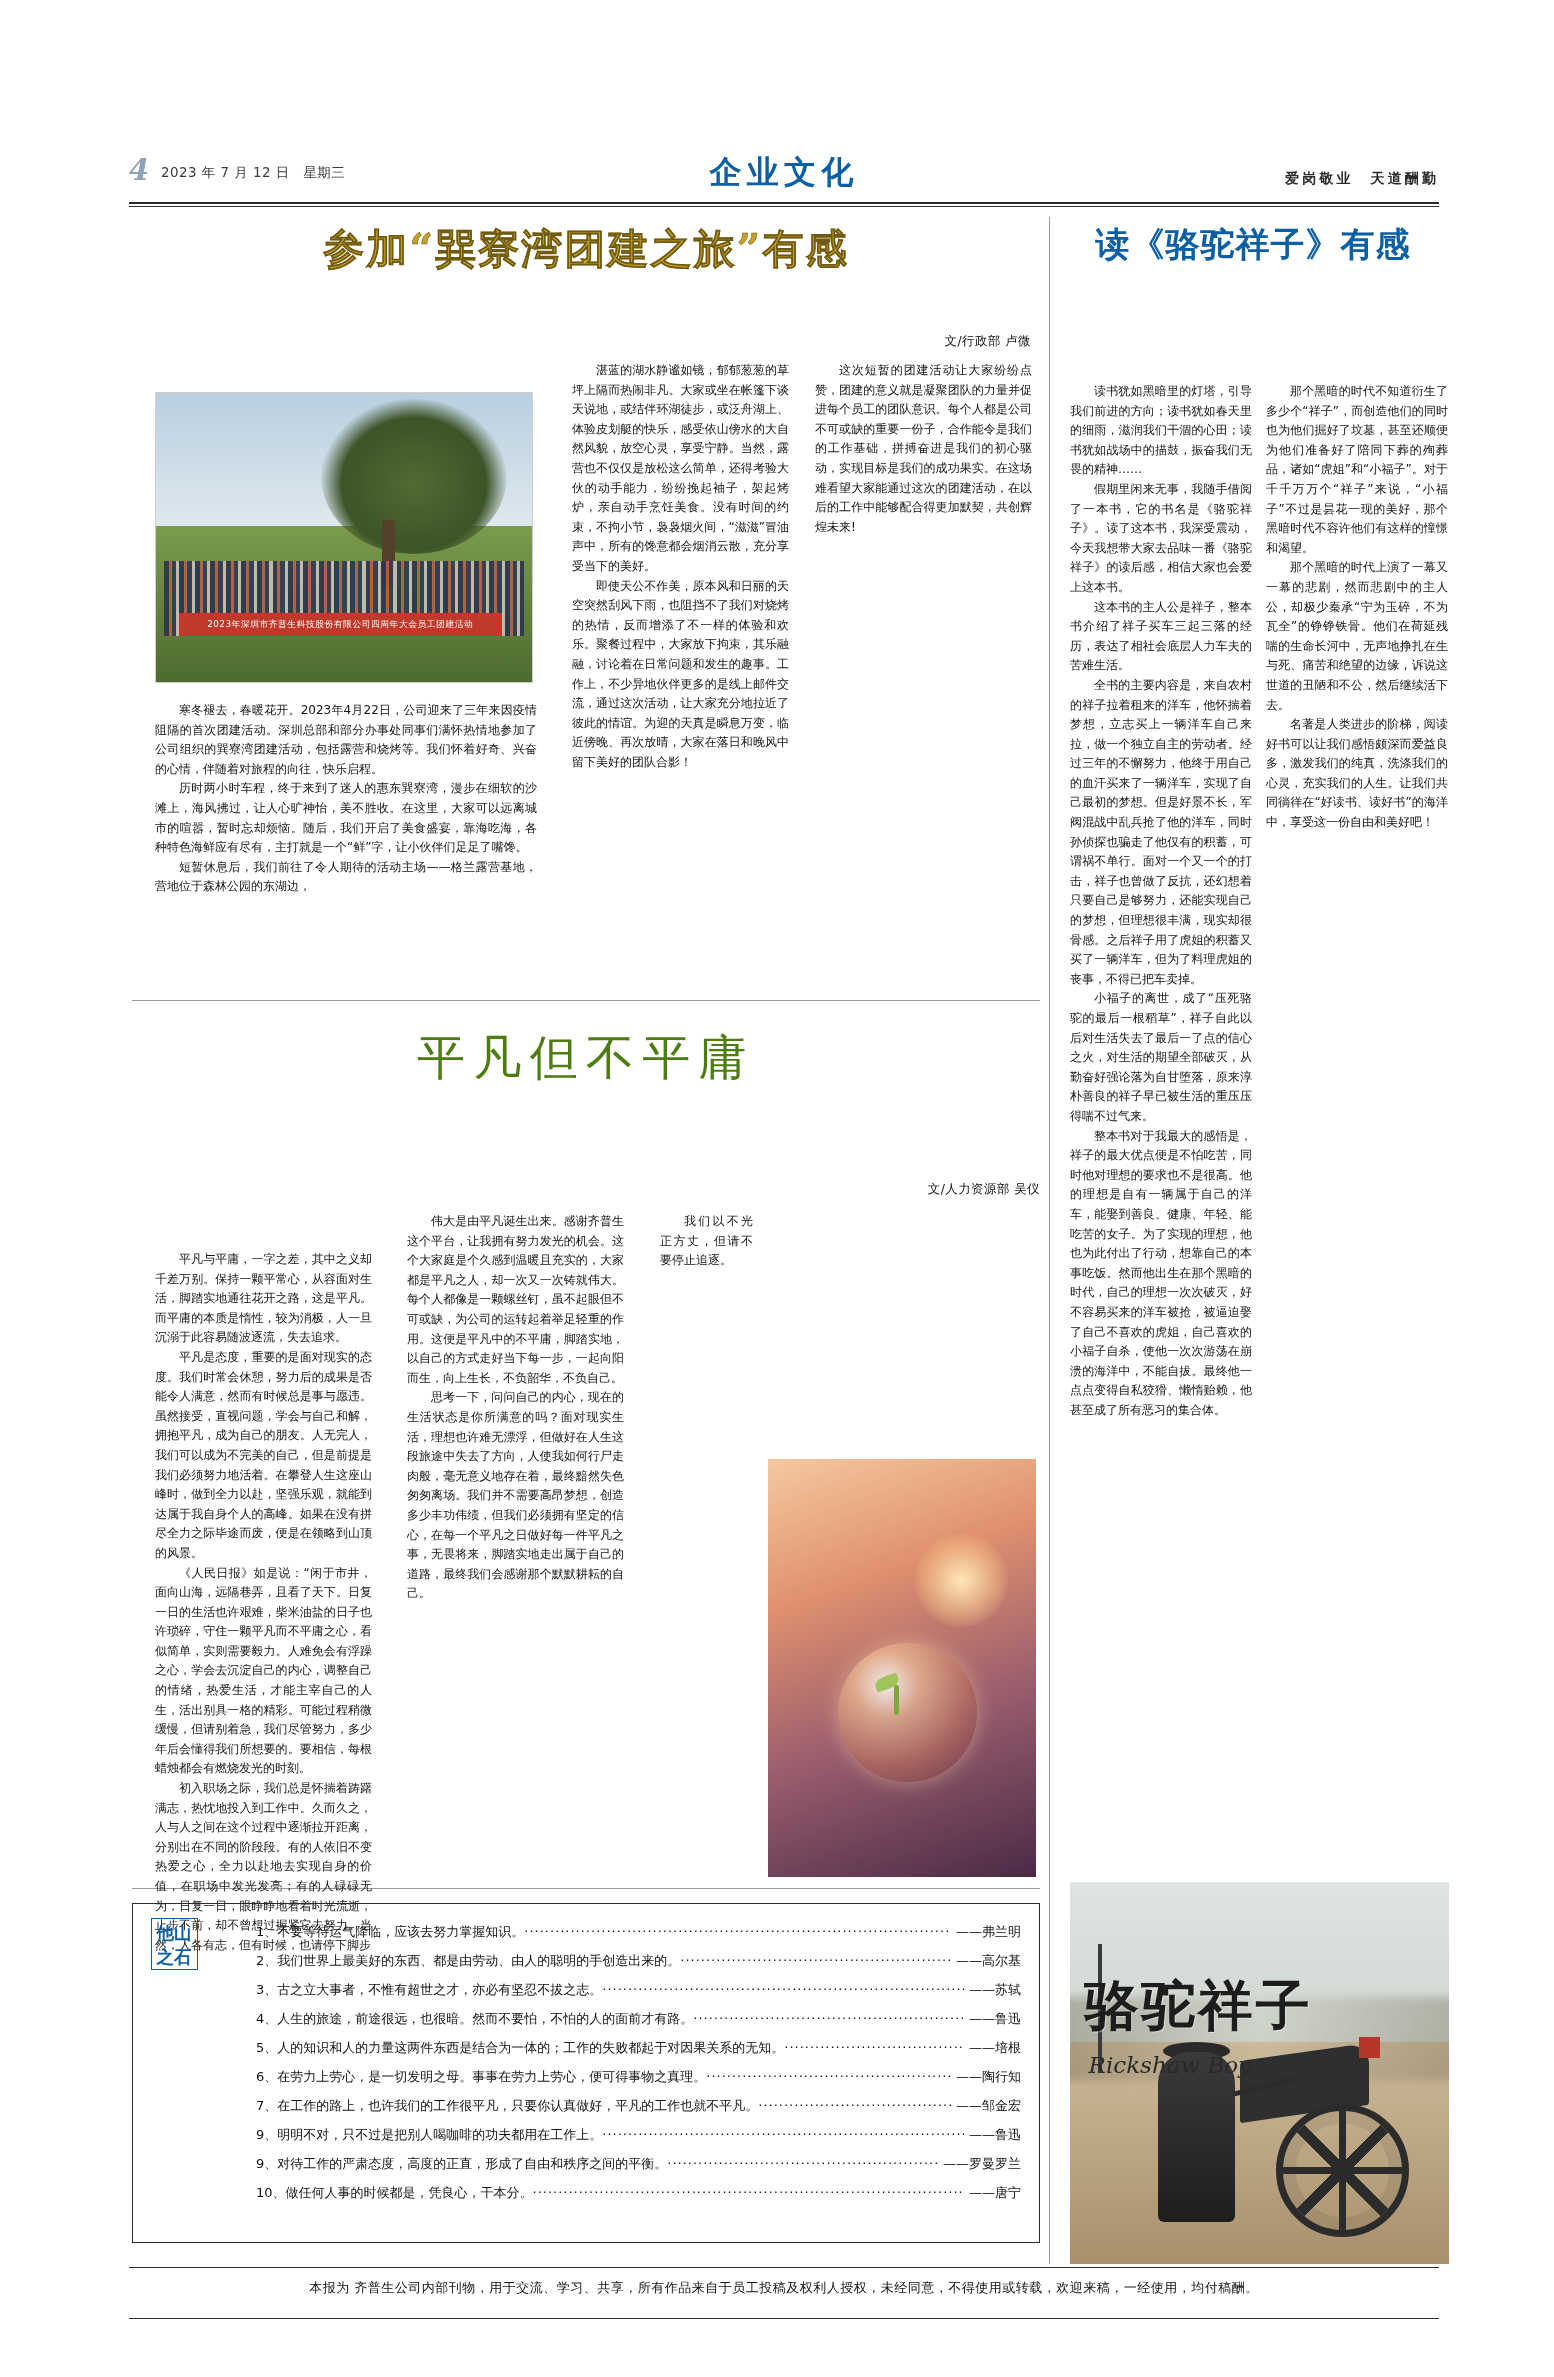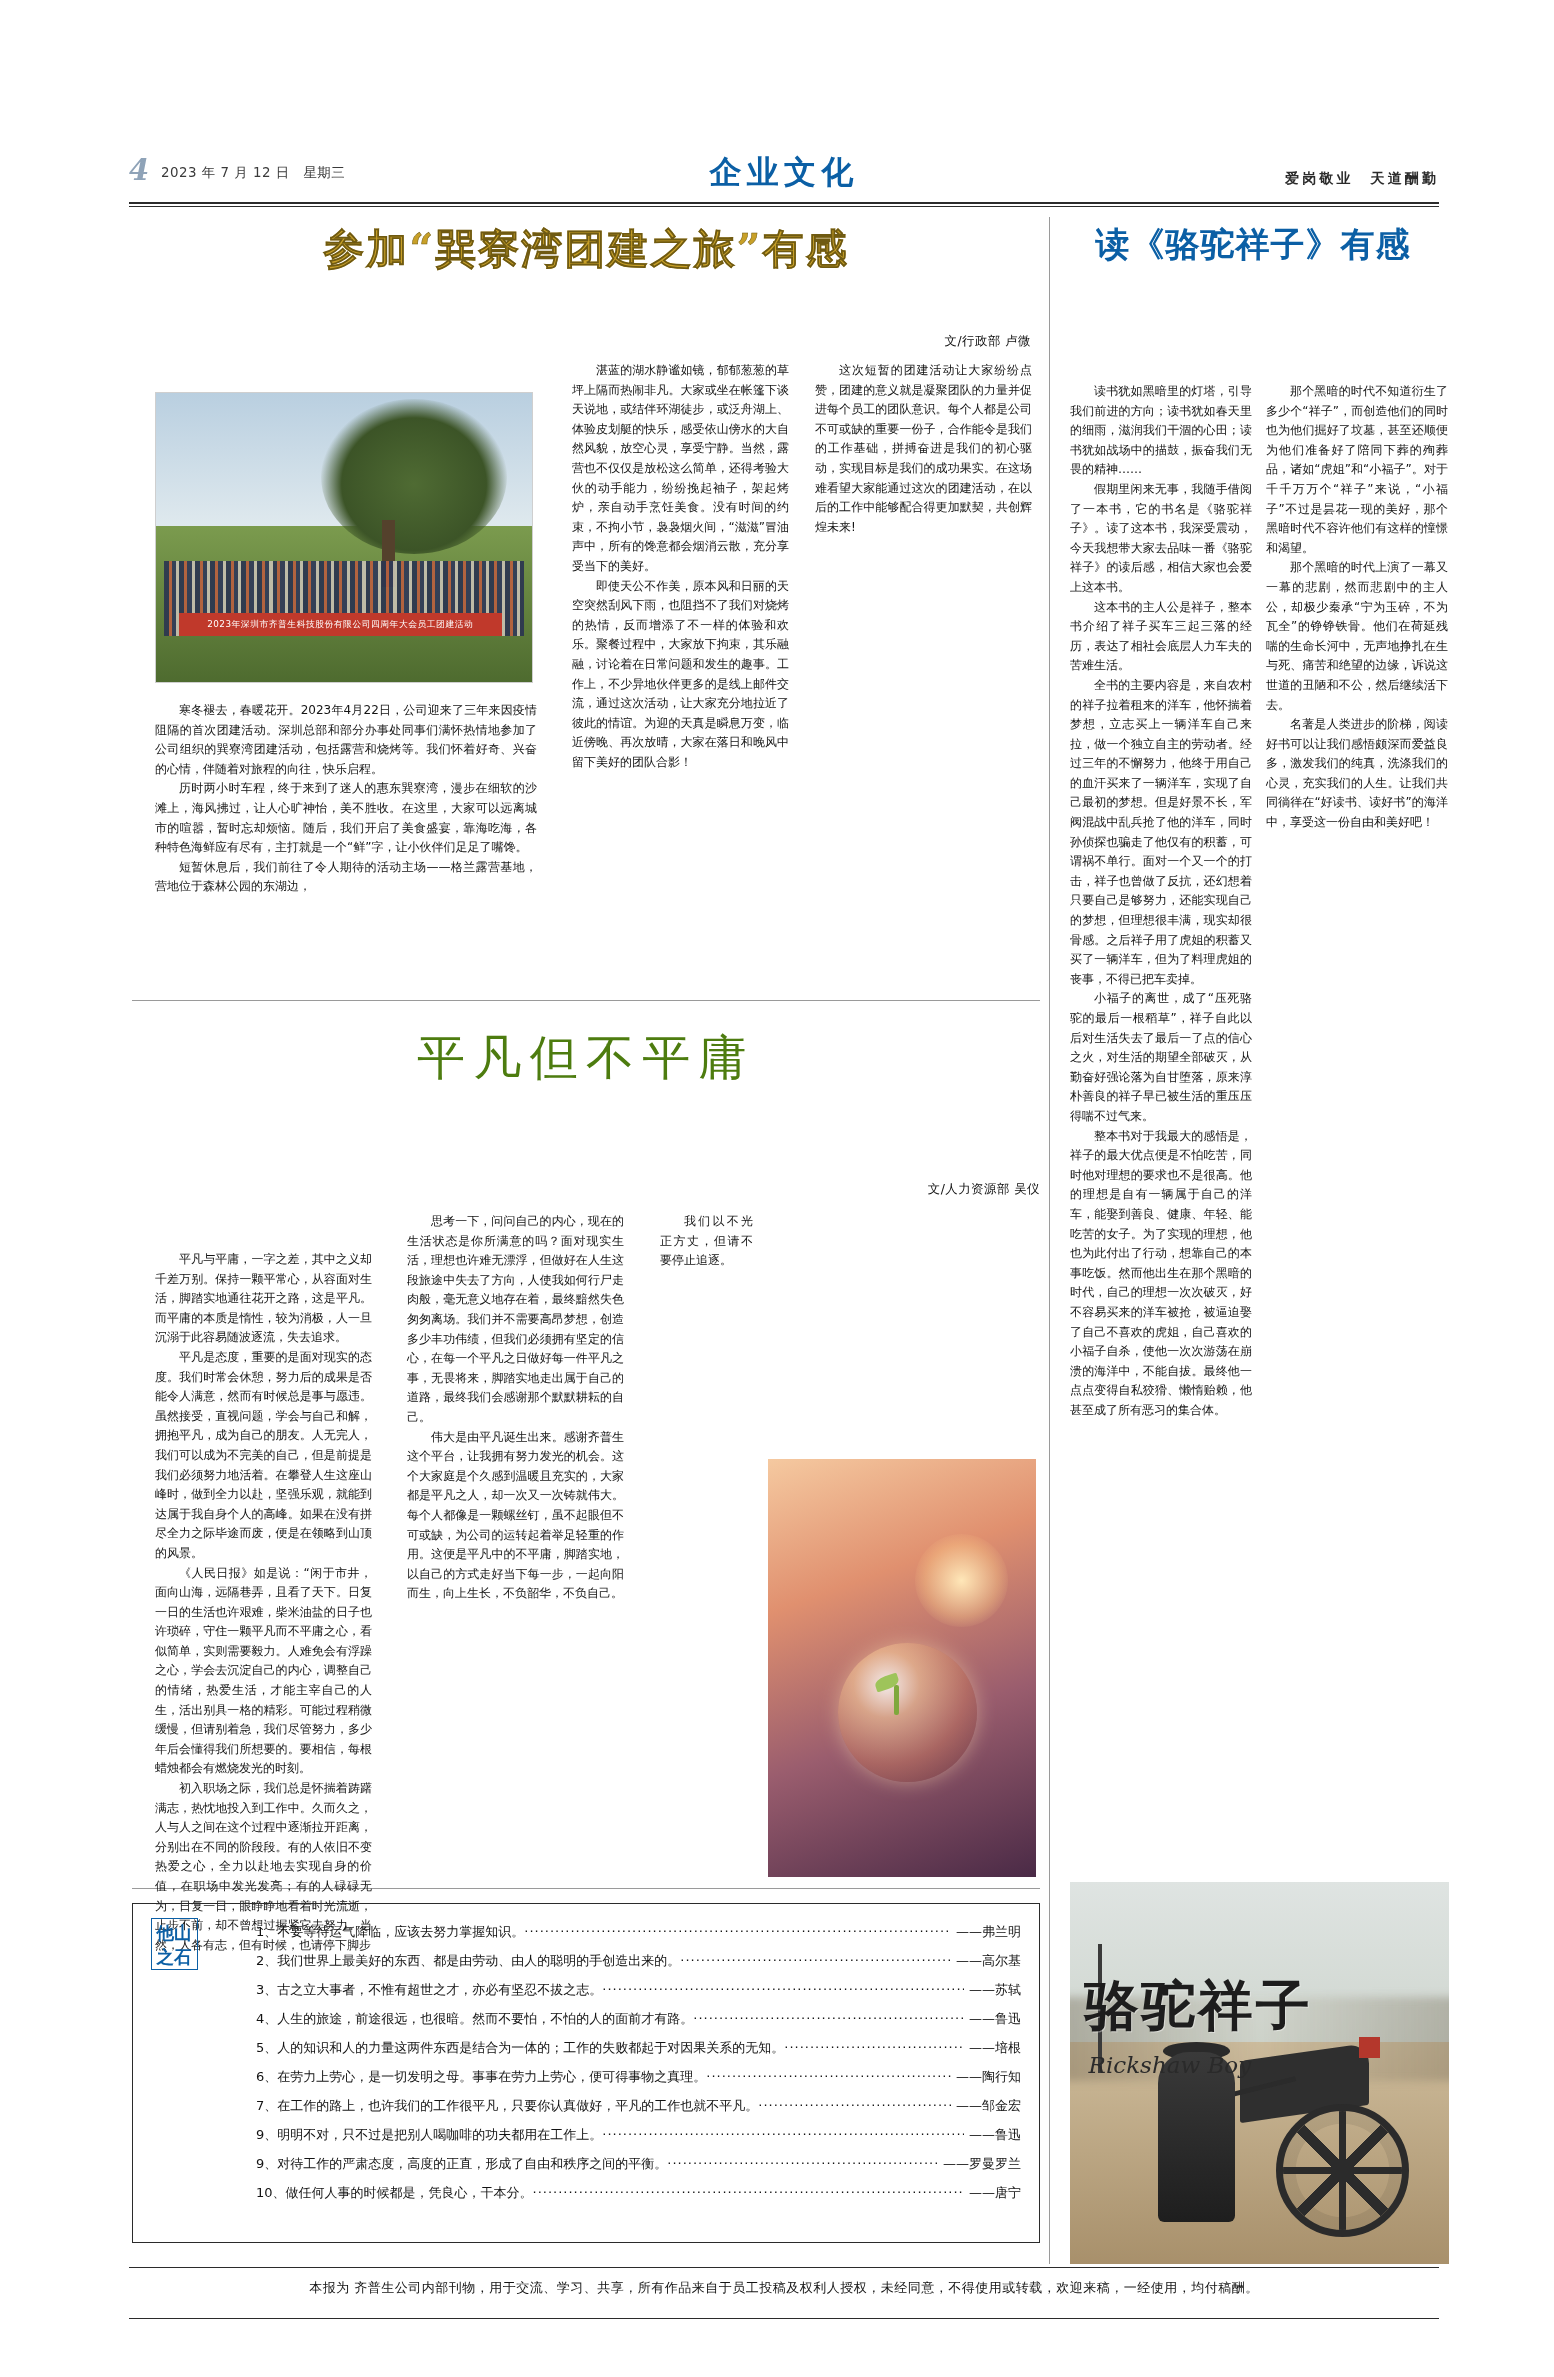--- a/index.html
+++ b/index.html
@@ -433,22 +433,22 @@
   <div class="a2-byline byline">文/人力资源部 吴仪</div>
 
   <div class="a2-col1 cn">
     <p>平凡与平庸，一字之差，其中之义却千差万别。保持一颗平常心，从容面对生活，脚踏实地通往花开之路，这是平凡。而平庸的本质是惰性，较为消极，人一旦沉溺于此容易随波逐流，失去追求。</p>
     <p>平凡是态度，重要的是面对现实的态度。我们时常会休憩，努力后的成果是否能令人满意，然而有时候总是事与愿违。虽然接受，直视问题，学会与自己和解，拥抱平凡，成为自己的朋友。人无完人，我们可以成为不完美的自己，但是前提是我们必须努力地活着。在攀登人生这座山峰时，做到全力以赴，坚强乐观，就能到达属于我自身个人的高峰。如果在没有拼尽全力之际毕途而废，便是在领略到山顶的风景。</p>
     <p>《人民日报》如是说：“闲于市井，面向山海，远隔巷弄，且看了天下。日复一日的生活也许艰难，柴米油盐的日子也许琐碎，守住一颗平凡而不平庸之心，看似简单，实则需要毅力。人难免会有浮躁之心，学会去沉淀自己的内心，调整自己的情绪，热爱生活，才能主宰自己的人生，活出别具一格的精彩。可能过程稍微缓慢，但请别着急，我们尽管努力，多少年后会懂得我们所想要的。要相信，每根蜡烛都会有燃烧发光的时刻。</p>
     <p>初入职场之际，我们总是怀揣着踌躇满志，热忱地投入到工作中。久而久之，人与人之间在这个过程中逐渐拉开距离，分别出在不同的阶段段。有的人依旧不变热爱之心，全力以赴地去实现自身的价值，在职场中发光发亮；有的人碌碌无为，日复一日，眼睁睁地看着时光流逝，止步不前，却不曾想过握紧它去努力。当然，人各有志，但有时候，也请停下脚步</p>
   </div>
 
   <div class="a2-col2 cn">
+    <p>伟大是由平凡诞生出来。感谢齐普生这个平台，让我拥有努力发光的机会。这个大家庭是个久感到温暖且充实的，大家都是平凡之人，却一次又一次铸就伟大。每个人都像是一颗螺丝钉，虽不起眼但不可或缺，为公司的运转起着举足轻重的作用。这便是平凡中的不平庸，脚踏实地，以自己的方式走好当下每一步，一起向阳而生，向上生长，不负韶华，不负自己。</p>
     <p>思考一下，问问自己的内心，现在的生活状态是你所满意的吗？面对现实生活，理想也许难无漂浮，但做好在人生这段旅途中失去了方向，人使我如何行尸走肉般，毫无意义地存在着，最终黯然失色匆匆离场。我们并不需要高昂梦想，创造多少丰功伟绩，但我们必须拥有坚定的信心，在每一个平凡之日做好每一件平凡之事，无畏将来，脚踏实地走出属于自己的道路，最终我们会感谢那个默默耕耘的自己。</p>
-    <p>伟大是由平凡诞生出来。感谢齐普生这个平台，让我拥有努力发光的机会。这个大家庭是个久感到温暖且充实的，大家都是平凡之人，却一次又一次铸就伟大。每个人都像是一颗螺丝钉，虽不起眼但不可或缺，为公司的运转起着举足轻重的作用。这便是平凡中的不平庸，脚踏实地，以自己的方式走好当下每一步，一起向阳而生，向上生长，不负韶华，不负自己。</p>
   </div>
 
   <div class="a2-col3 cn">
     <p>我们以不光正方丈，但请不要停止追逐。</p>
   </div>
 
   <div class="a2-photo">
     <div class="bub-bg"></div>
     <div class="bub-sun"></div>
     <div class="bub-ball"></div>

